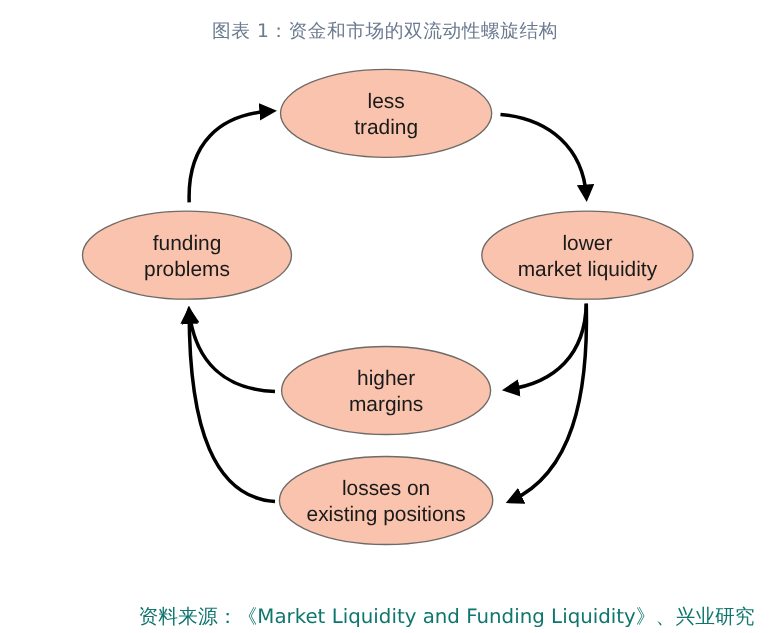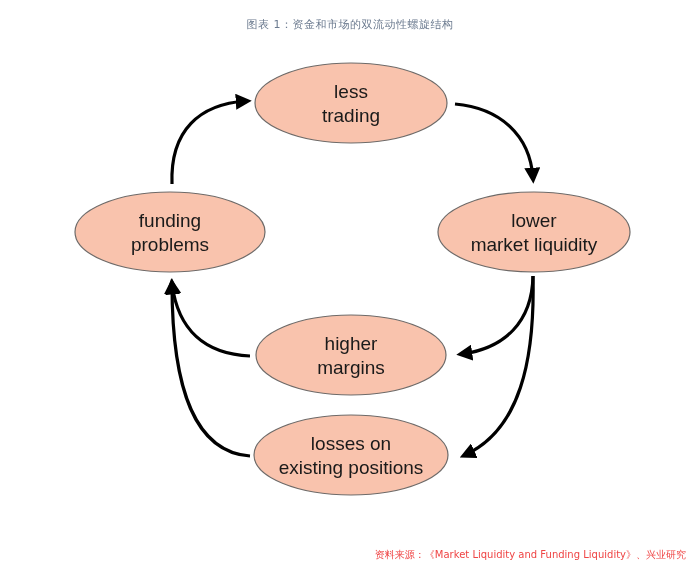--- a/index.html
+++ b/index.html
@@ -1,23 +1,23 @@
 <!DOCTYPE html>
 <html><head>
   <meta charset="utf-8">
   <style>
     html, body { margin: 0; padding: 0; background: #ffffff; }
     body { width: 700px; height: 575px; position: relative; overflow: hidden; font-family: "Liberation Sans", sans-serif; }
     .title {
       position: absolute; left: 0; top: 17px; width: 700px; text-align: center;
-      font-family: "DejaVu Sans", sans-serif; font-size: 11px; color: #6b7a8f; letter-spacing: 0.5px;
+      font-family: "DejaVu Sans", sans-serif; font-size: 17px; color: #6b7a8f; letter-spacing: 0.5px;
     }
     .source {
       position: absolute; right: 14px; top: 548px;
-      font-family: "DejaVu Sans", sans-serif; font-size: 10px; color: #ef4444;
+      font-family: "DejaVu Sans", sans-serif; font-size: 18px; color: #0f766e;
     }
     svg.diagram { position: absolute; left: 0; top: 0; }
     .node-ellipse { fill: #f9c3ad; stroke: #6e6a68; stroke-width: 1.2; }
     .node-text { font-family: "Liberation Sans", sans-serif; font-size: 19px; fill: #1a1a1a; text-anchor: middle; }
     .edge { fill: none; stroke: #000; stroke-width: 3.2; }
   </style>
 </head>
 <body>
 
 <div class="title">图表 1：资金和市场的双流动性螺旋结构</div>

